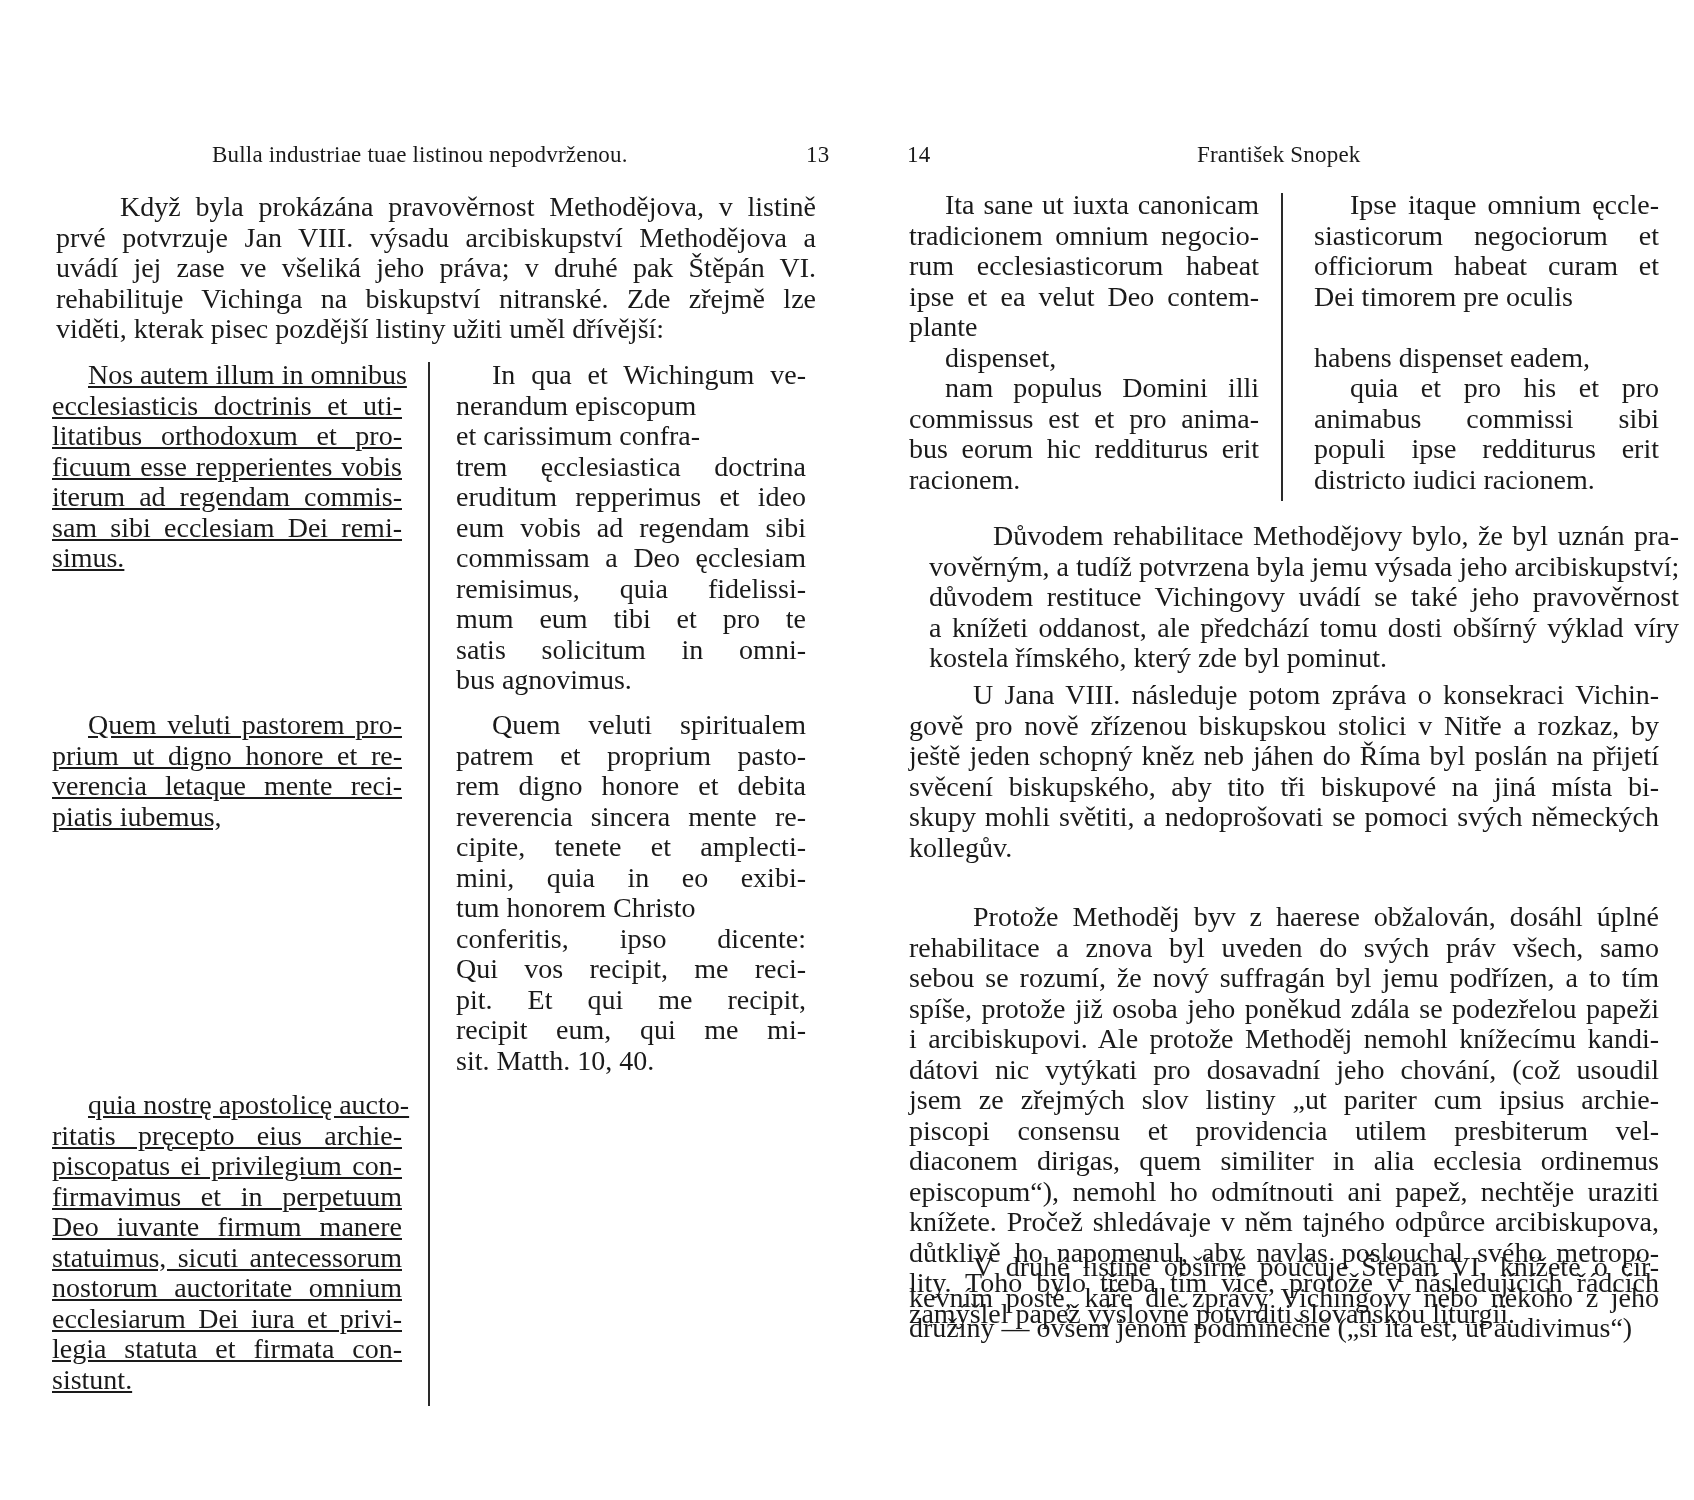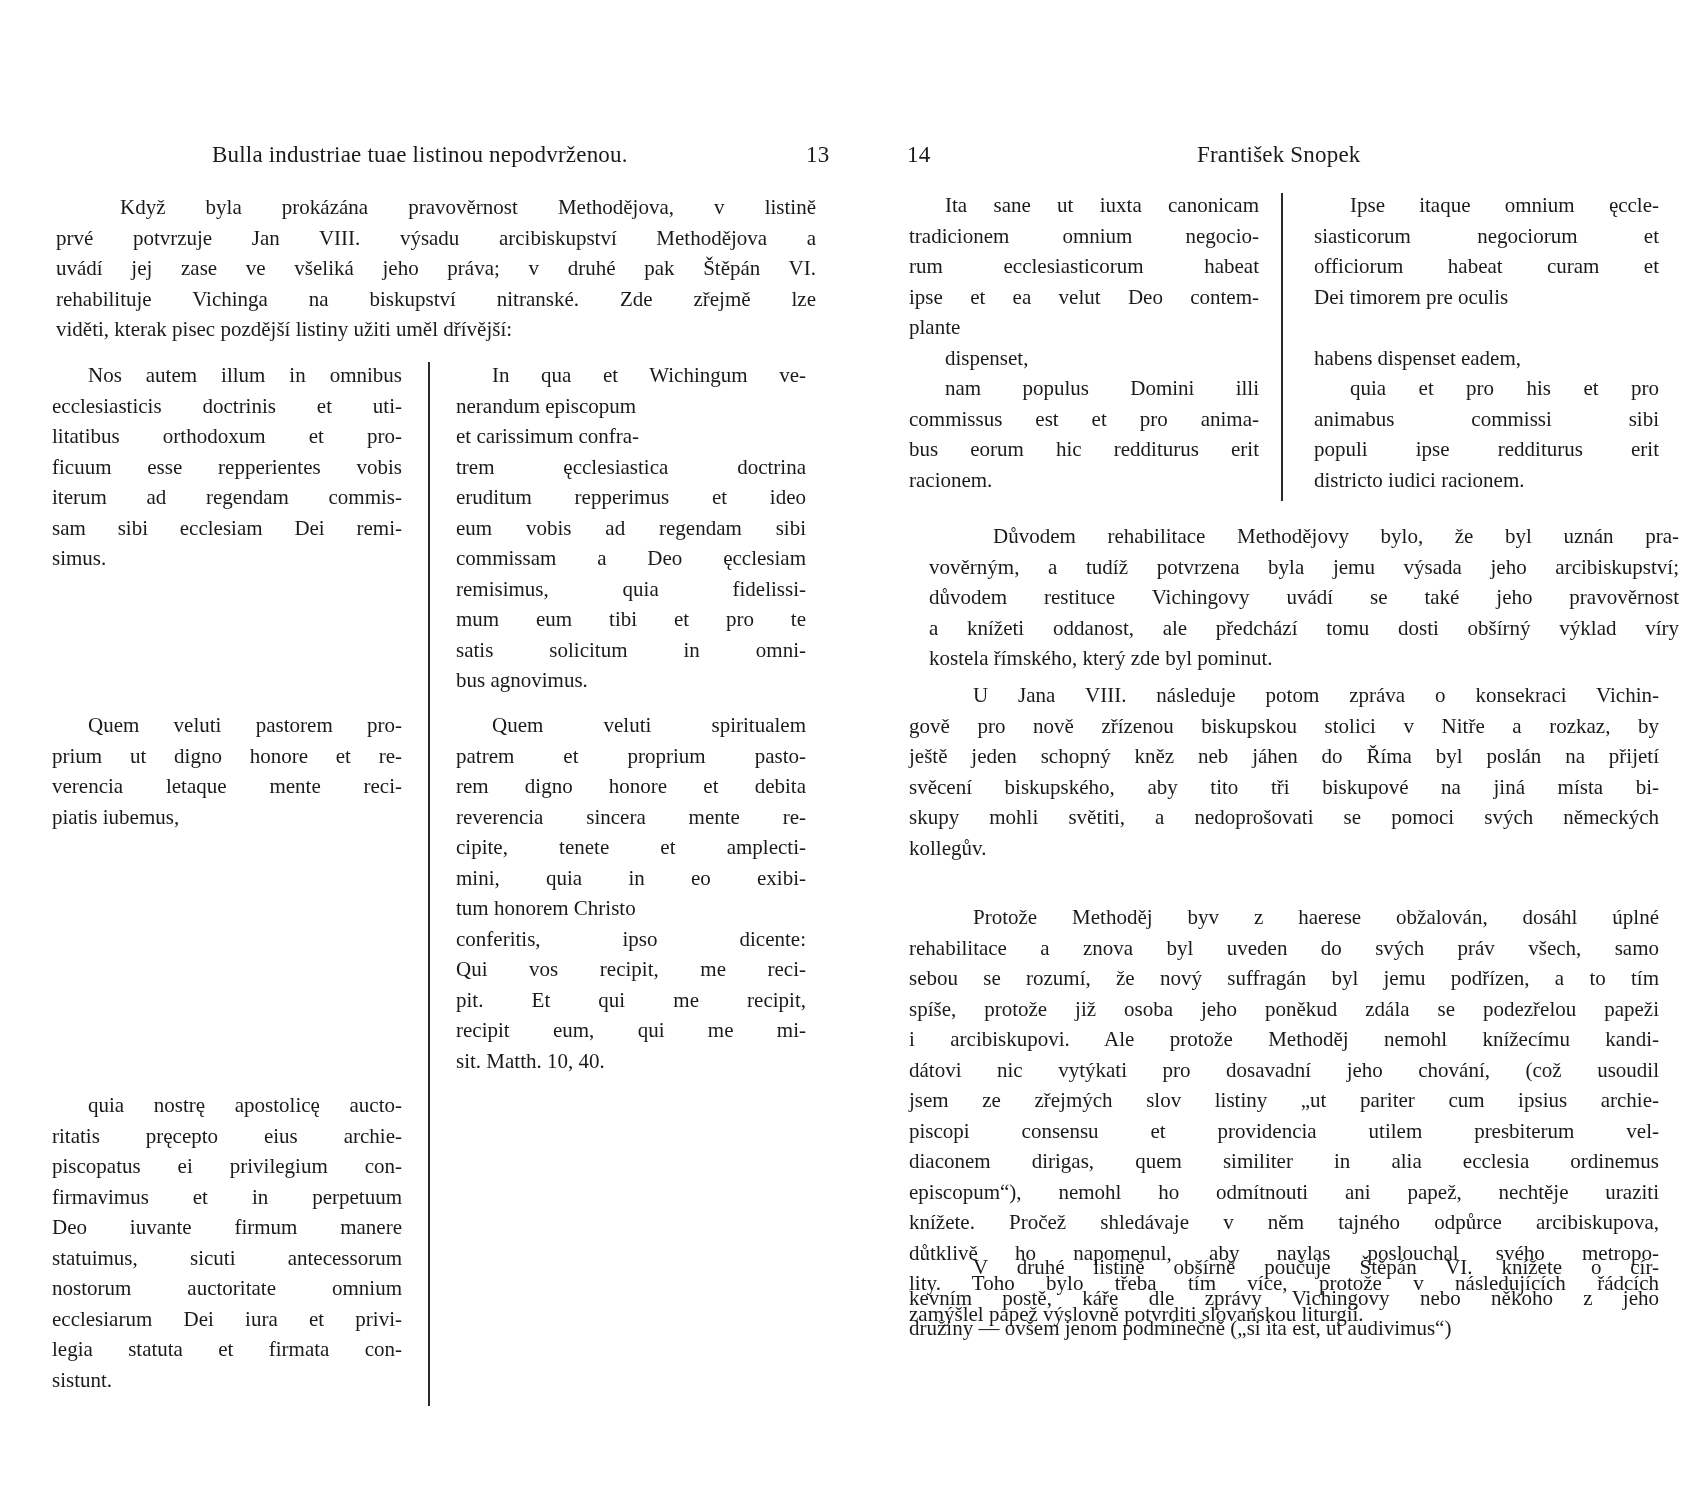--- a/index.html
+++ b/index.html
@@ -8,31 +8,31 @@
   .page { position:absolute; top:0; height:1500px; }
   .page-left { left:0; width:847px; }
   .page-right { left:847px; width:847px; }
 
   .running-head { position:absolute; top:126px; font-size:23px; letter-spacing:0.2px;margin-top:16px; }
   .rh-title-left { left:212px; }
   .rh-num-left { left:806px; }
   .rh-num-right { left:60px; }
   .rh-title-right { left:350px; }
 
-  .para { position:absolute; font-size:21px; line-height:30.5px; text-align:justify; margin:0; }
+  .para { position:absolute; font-size:28px; line-height:30.5px; text-align:justify; margin:0; }
   .para .line { display:block; white-space:nowrap; text-align-last:justify; }
   .para .line.last { text-align-last:left; }
   .indent-big { padding-left:64px; }
   .indent-sm { padding-left:36px; }
 
   .divider { position:absolute; width:2px; background:#2a2a2a; }
 
   
   .lp-intro { left:56px; top:192px; width:760px; }
-  .lp-col1 { left:52px; width:350px; }
+  .lp-col1 { left:52px; width:350px;text-decoration:underline; }
   .lp-col2 { left:456px; width:350px; }
   .lp-c1a { top:360px; }
   .lp-c1b { top:710px; }
   .lp-c1c { top:1090px; }
   .lp-c2a { top:360px; }
   .lp-c2b { top:710px; }
 
   
   .rp-colA { left:62px; width:350px; top:190px; }
   .rp-colB { left:467px; width:345px; top:190px; }

